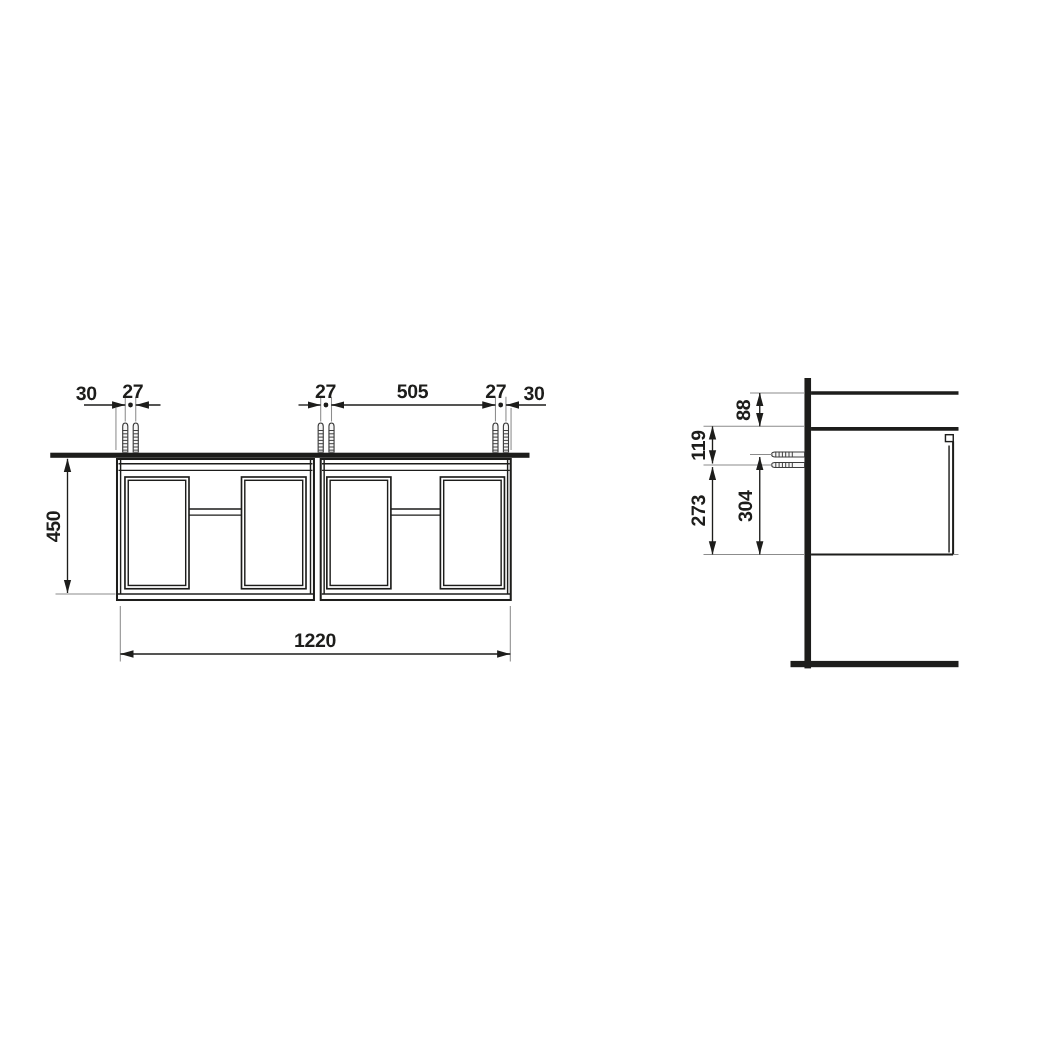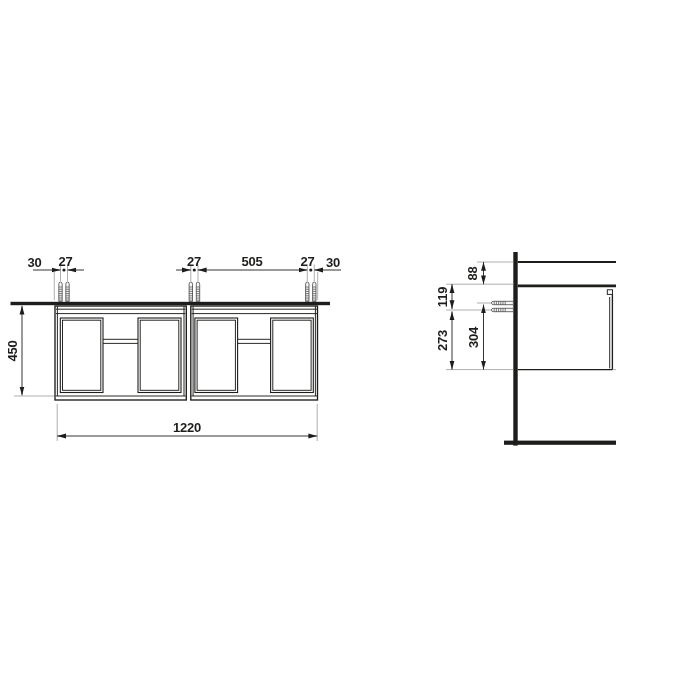--- a/index.html
+++ b/index.html
@@ -1,17 +1,17 @@
 <!DOCTYPE html>
 <html><head>
 <meta charset="utf-8">
 <style>
   html,body{margin:0;padding:0;background:#ffffff;}
   .stage{width:616px;height:700px;position:relative;background:#ffffff;overflow:hidden;
-         font-family:"Liberation Sans", sans-serif;}
+         font-family:"Liberation Sans", sans-serif;padding-left:23px;}
   svg{display:block;}
   .dim-line{stroke:#1d1d1b;stroke-width:0.9;fill:none;}
   .ext{stroke:#8c8c8c;stroke-width:0.7;fill:none;}
   .s-thick{stroke:#1d1d1b;stroke-width:1.35;fill:none;}
   .s-med{stroke:#1d1d1b;stroke-width:1.1;fill:none;}
   .s-thin{stroke:#1d1d1b;stroke-width:0.95;fill:none;}
   .solid{fill:#1d1d1b;stroke:none;}
   .dim-txt{font:700 13px "Liberation Sans", sans-serif;fill:#1d1d1b;letter-spacing:-0.2px;}
   .bolt-body{fill:#f6f6f6;stroke:#3c3c3c;stroke-width:0.75;}
   .bolt-hatch{stroke:#3c3c3c;stroke-width:0.65;fill:none;}

